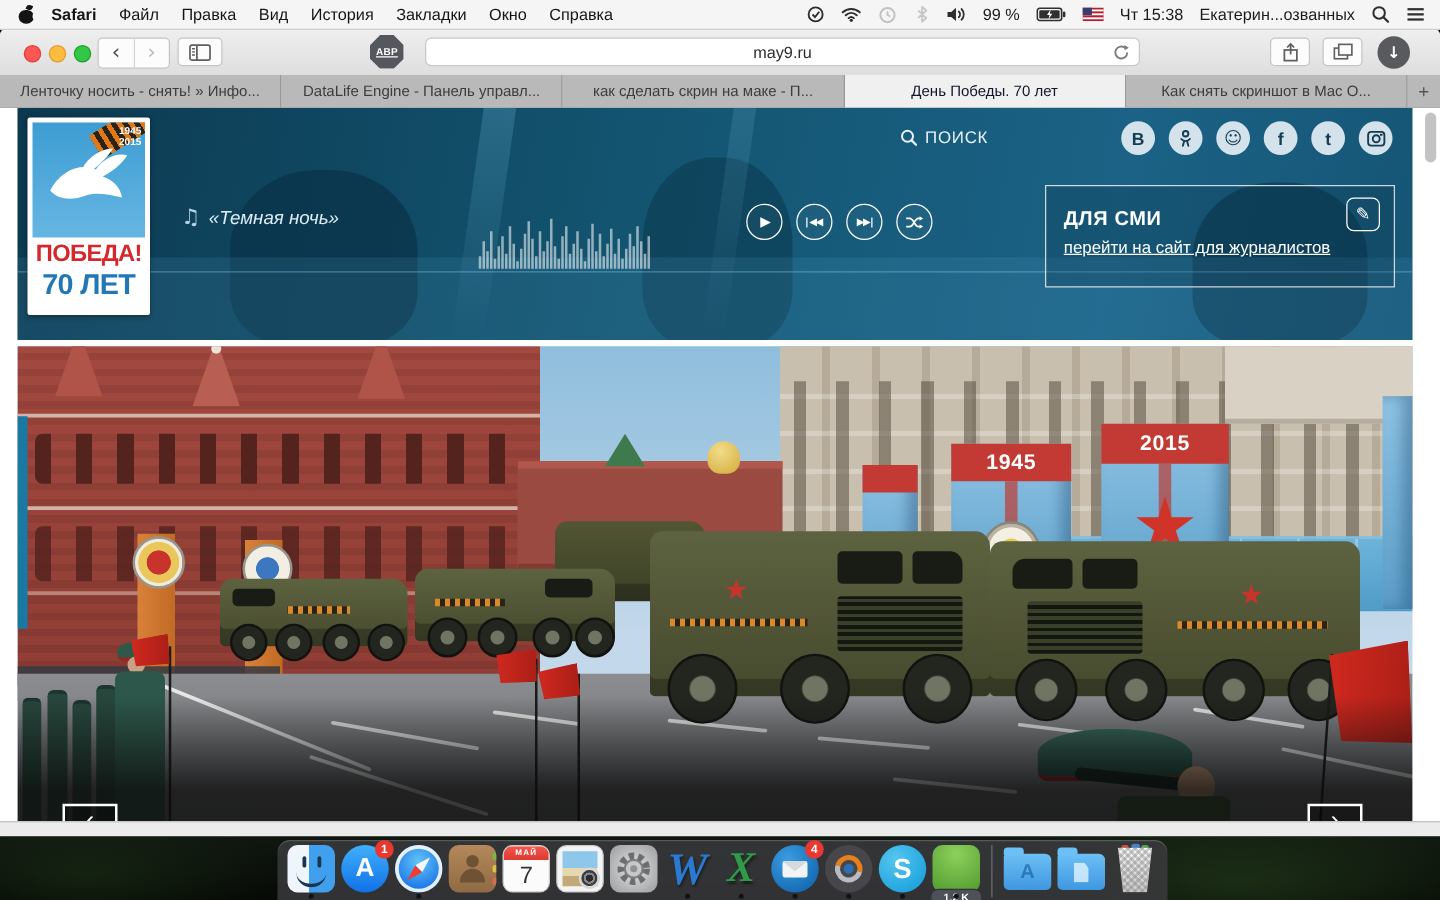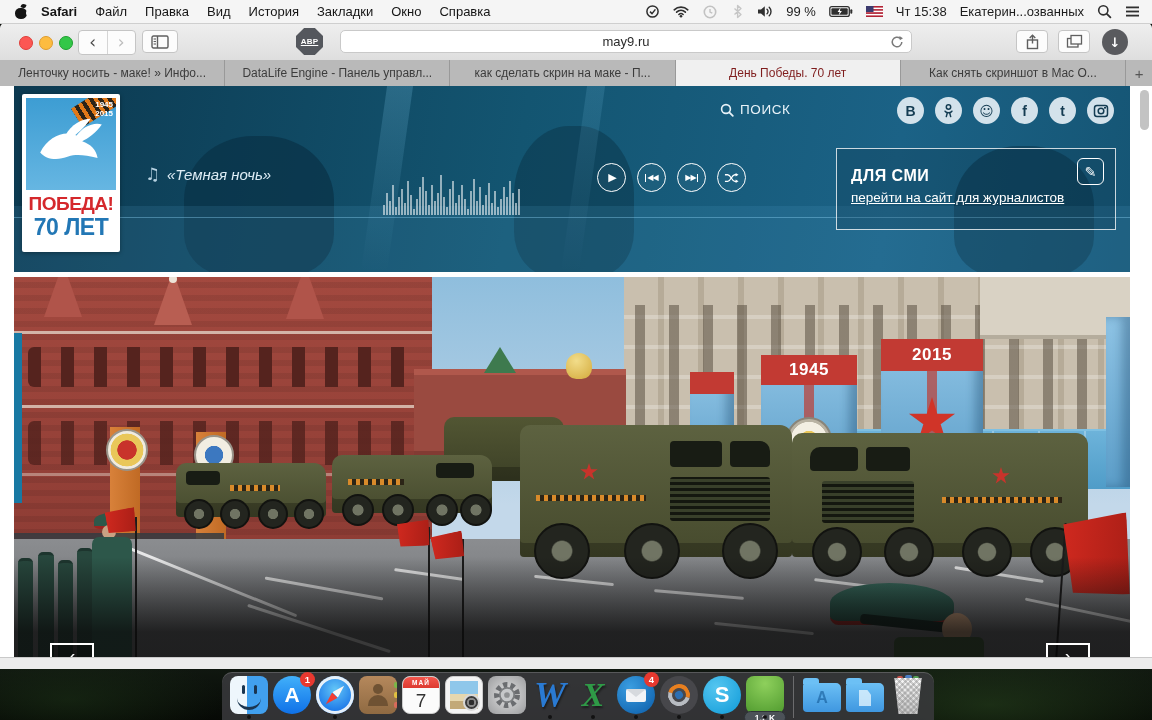--- a/index.html
+++ b/index.html
@@ -39,21 +39,21 @@
     border-radius:5px;display:flex;align-items:center;justify-content:center;font-size:13px;color:#2b2b2b;box-sizing:border-box;}
   .url-refresh{position:absolute;right:7px;top:4px;}
   .dl-circle{position:absolute;left:1102px;top:6px;width:26px;height:26px;border-radius:50%;background:#595a5e;
     color:#fff;display:flex;align-items:center;justify-content:center;font-size:13px;font-weight:bold;}
   .glyph{font-family:"DejaVu Sans",sans-serif;}
 
   
   .tabbar{position:absolute;top:60px;left:0;width:1152px;height:26px;background:#ababab;display:flex;z-index:40;}
   .tab{flex:1;display:flex;align-items:center;justify-content:center;background:#b9b9b9;color:#3c3c3c;
     font-size:12px;border-right:1px solid #999;white-space:nowrap;overflow:hidden;}
-  .tab.active{background:#f0f0f0;color:#7f1d1d;}
+  .tab.active{background:#f0f0f0;color:#0f172a;}
   .newtab{width:26px;display:flex;align-items:center;justify-content:center;background:#b9b9b9;color:#555;font-size:15px;}
 
   
   .window-body{position:absolute;top:86px;left:0;width:1152px;height:571px;background:#fff;overflow:hidden;z-index:10;}
   .page-scrollbar{position:absolute;right:3px;top:4px;width:9px;height:40px;background:#c3c3c3;border-radius:5px;}
   .site{position:absolute;left:14px;top:0;width:1116px;height:571px;background:#fff;}
 
   
   .site-header{position:absolute;left:0;top:0;width:1116px;height:186px;overflow:hidden;
     background:linear-gradient(100deg,#0c3950 0%,#135571 45%,#1b6286 78%,#155574 100%);}
@@ -342,21 +342,21 @@
     <div class="tb-btn" style="left:1058px;width:32px;">
       <svg width="17" height="15" viewBox="0 0 17 15">
           <rect x="1.5" y="4.5" width="10.5" height="8.5" fill="#fcfcfc" stroke="#5f5f5f" stroke-width="1.3"></rect>
           <rect x="5" y="1.5" width="10.5" height="8.5" fill="#fcfcfc" stroke="#5f5f5f" stroke-width="1.3"></rect>
         </svg>
     </div>
     <div class="dl-circle glyph">↓</div>
   </div>
 
   <div class="tabbar">
-    <div class="tab">Ленточку носить - маке! » Инфо...</div>
+    <div class="tab">Ленточку носить - снять! » Инфо...</div>
     <div class="tab">DataLife Engine - Панель управл...</div>
     <div class="tab">как сделать скрин на маке - П...</div>
     <div class="tab active">День Победы. 70 лет</div>
     <div class="tab">Как снять скриншот в Mac O...</div>
     <div class="newtab">+</div>
   </div>
 
   <div class="window-body">
     <div class="site">
 

